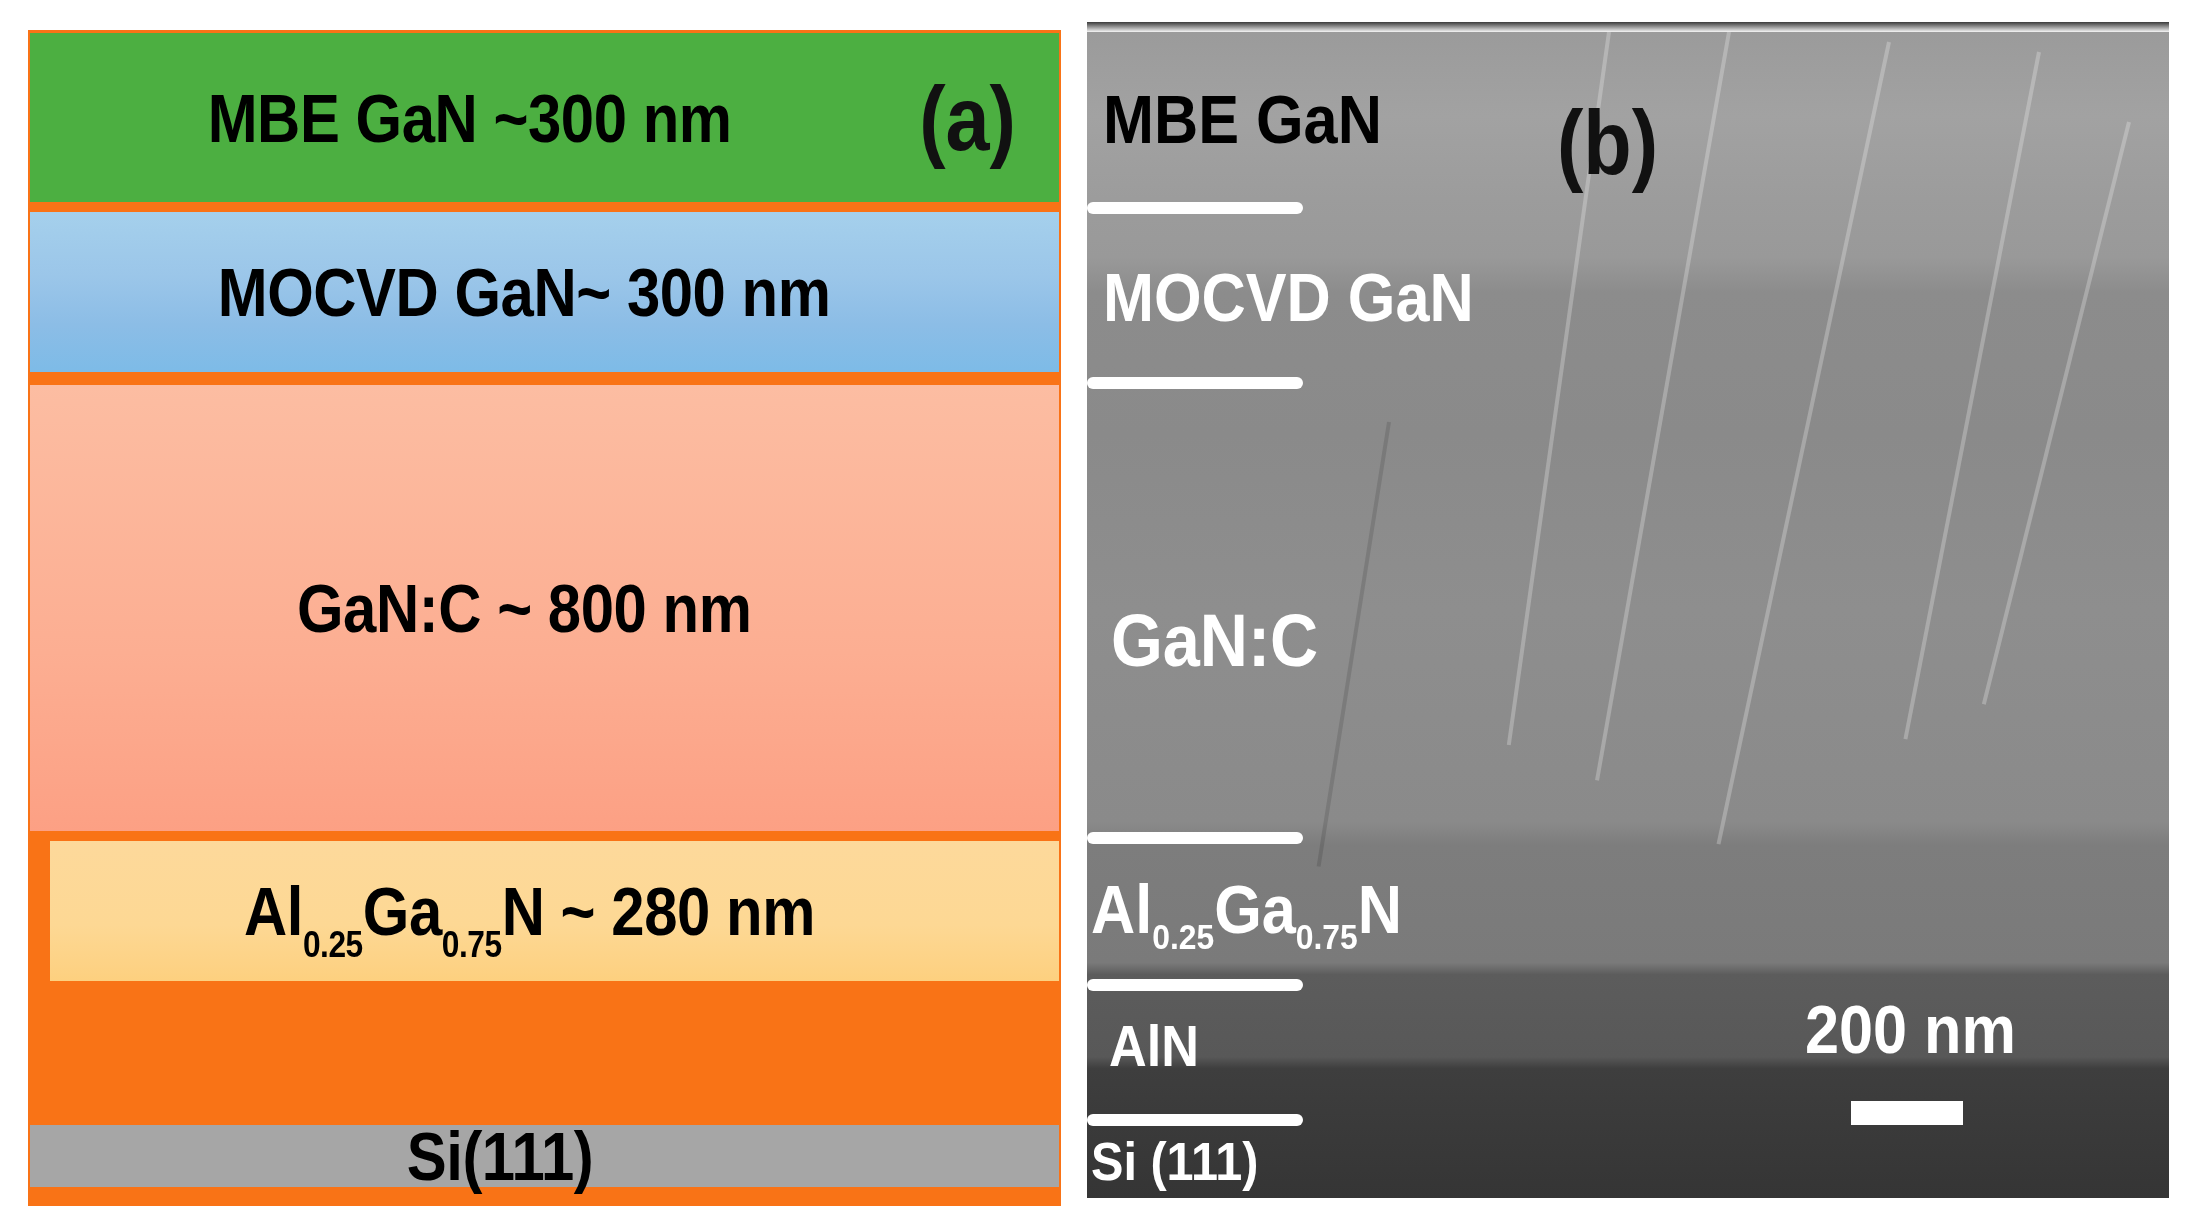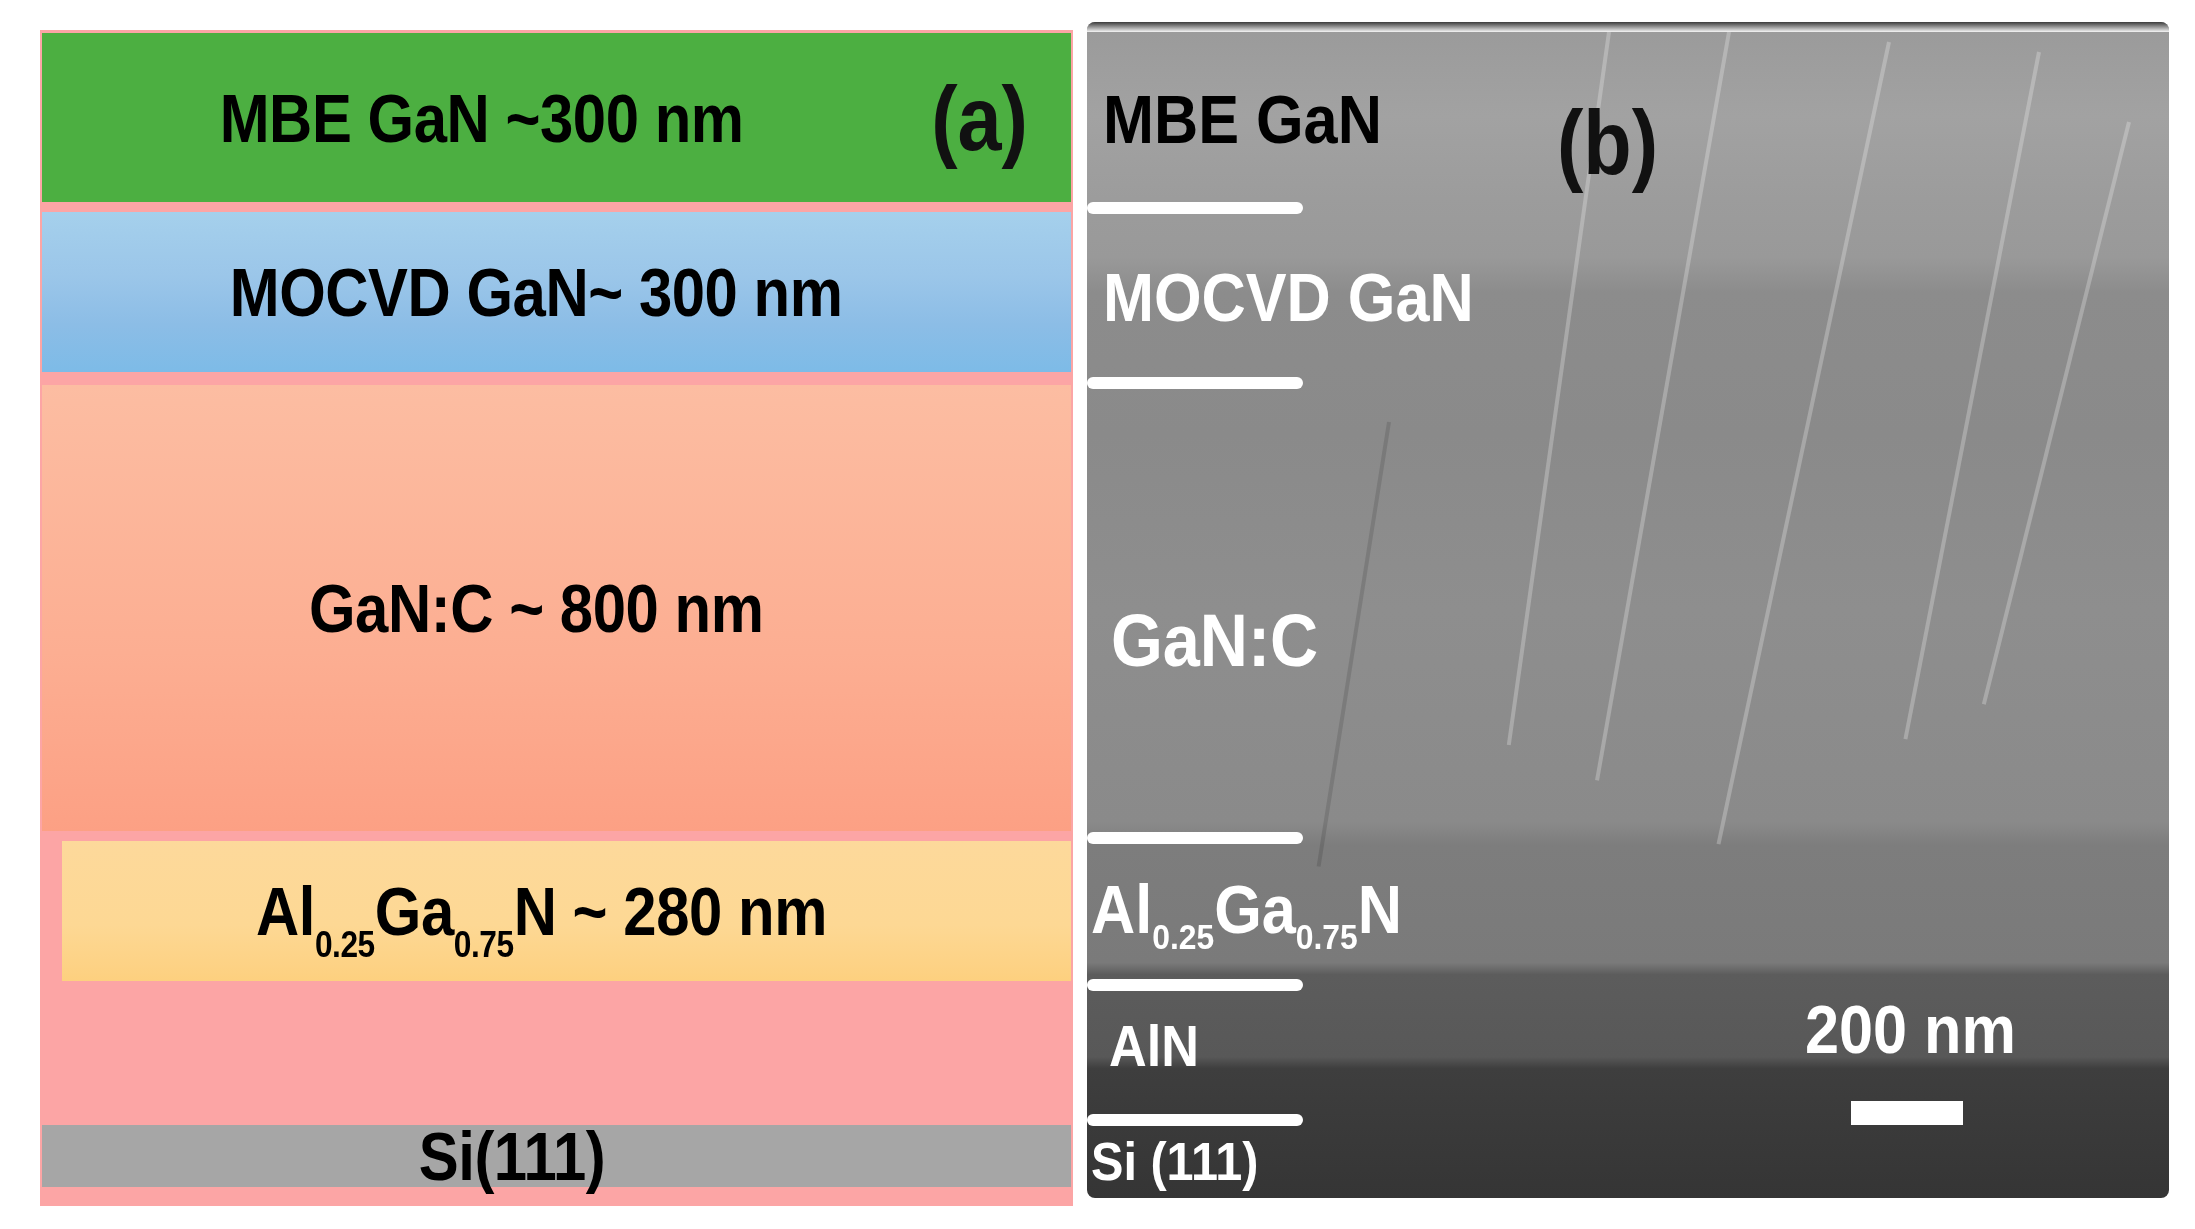--- a/index.html
+++ b/index.html
@@ -1,22 +1,22 @@
 <!DOCTYPE html>
 <html><head>
 <meta charset="utf-8">
 <style>
   html, body { margin: 0; padding: 0; background: #ffffff; }
   body { width: 2195px; height: 1229px; overflow: hidden; position: relative;
          font-family: "Liberation Sans", sans-serif; }
   .stage { position: absolute; left: 0; top: 0; width: 2195px; height: 1229px; background: #fff; }
 
   
-  .panel-a { position: absolute; left: 40px; top: 30px; width: 1033px; height: 1176px;
-             background: #fca5a5; }
+  .panel-a { position: absolute; left: 28px; top: 30px; width: 1033px; height: 1176px;
+             background: #f97316; }
   .layer { position: absolute; left: 2px; right: 2px; display: flex; align-items: center;
            justify-content: center; font-weight: bold; color: #000; letter-spacing: -0.5px; }
   .layer .txt { font-size: 68px; white-space: nowrap; transform: scaleX(0.88); display: inline-block; }
   .layer sub { font-size: 36px; vertical-align: -22px; line-height: 0; }
 
   .l-mbe   { top: 3px;   height: 169px; background: #4caf41; }
   .l-mocvd { top: 182px; height: 160px;
              background: linear-gradient(#a5d0ec 0%, #9bc6e9 40%, #8cbde6 70%, #7dbbe7 100%); }
   .l-ganc  { top: 355px; height: 446px;
              background: linear-gradient(#fcbda2 0%, #fcae92 60%, #fca084 100%); text-align: right; }
@@ -30,21 +30,21 @@
              color: #111; transform: scaleX(0.88); transform-origin: right center; }
 
   
   .panel-b { position: absolute; left: 1087px; top: 22px; width: 1082px; height: 1176px;
              overflow: hidden;
              background:
                linear-gradient(180deg,
                  #9a9a9a 0%, #a2a2a2 8%, #9c9c9c 15%, #999999 20%,
                  #8c8c8c 23%, #8a8a8a 35%, #8e8e8e 50%, #8a8a8a 68%,
                  #7d7d7d 70%, #7a7a7a 80%, #5c5c5c 81%, #585858 88%,
-                 #3e3e3e 89%, #353535 100%); border-radius: 8px; }
+                 #3e3e3e 89%, #353535 100%); }
   .panel-b .top-edge { position: absolute; left: 0; right: 0; top: 0; height: 10px;
                        background: linear-gradient(#3a3a3a, #f4f4f4); }
   .streak { position: absolute; width: 4px; background: rgba(255,255,255,0.25); transform-origin: top; }
   .sep { position: absolute; left: 0; width: 216px; height: 12px; border-radius: 6px; background: #fff; }
   .tag { position: absolute; font-weight: bold; white-space: nowrap;
          transform: scaleX(0.9); transform-origin: left center; }
   .tag sub { font-size: 0.52em; vertical-align: -0.45em; line-height: 0; }
   .tag-dark { color: #000; }
   .tag-light { color: #fff; }
   .label-b { position: absolute; left: 470px; top: 70px; font-size: 90px; font-weight: bold;

